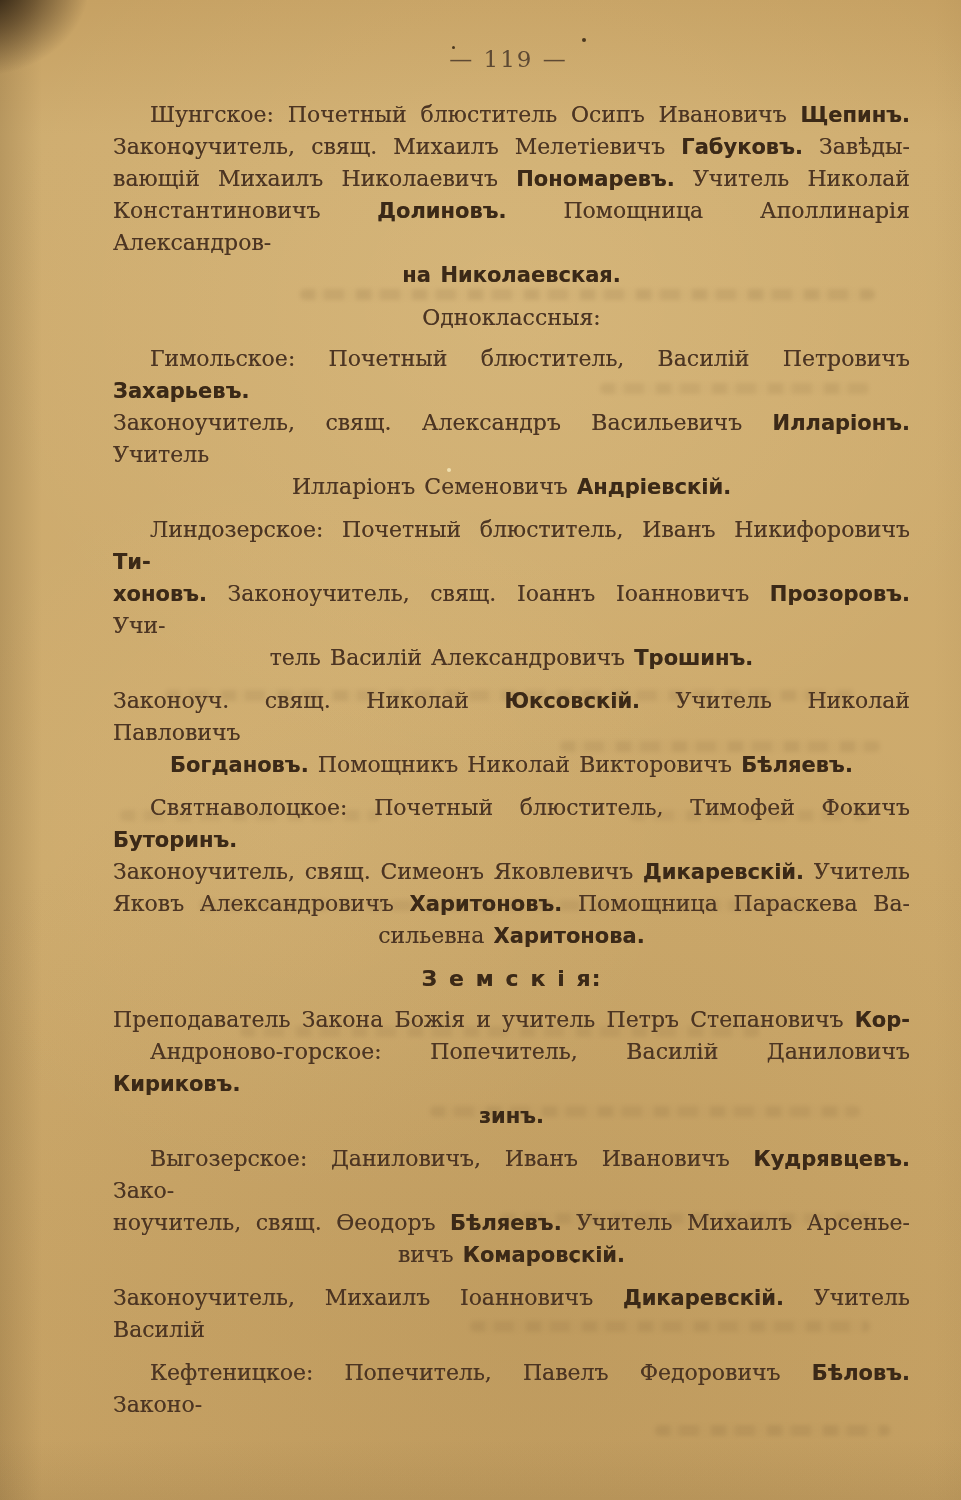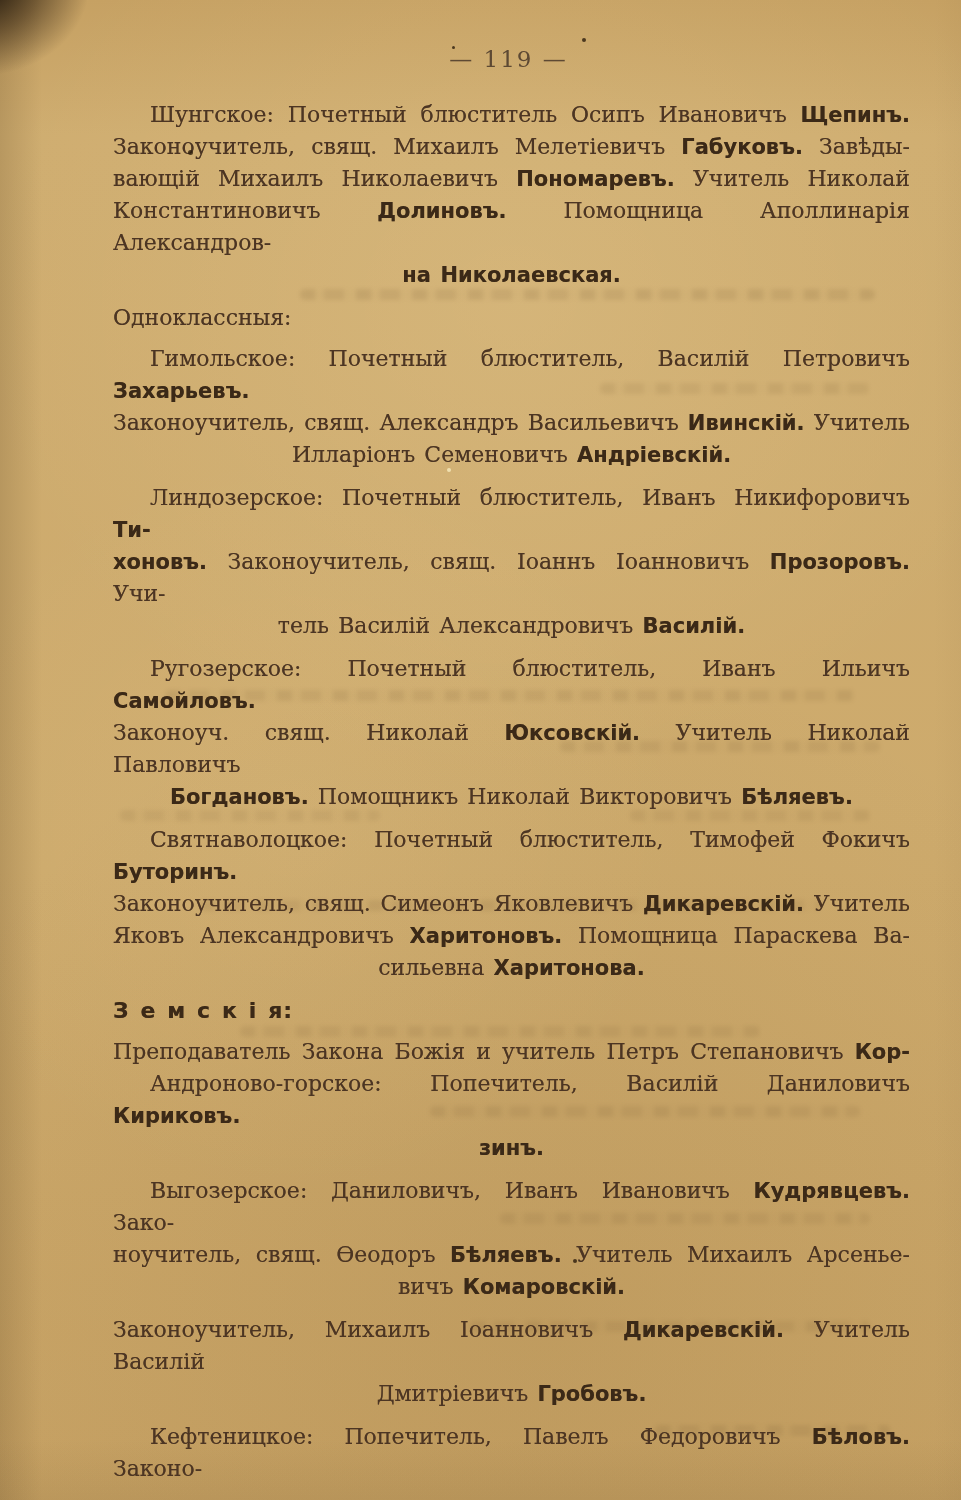--- a/index.html
+++ b/index.html
@@ -38,21 +38,21 @@
     font-size: 22px;
     line-height: 32px;
     word-spacing: 0.10em;
     text-shadow: 0 0 0.6px rgba(60,40,25,0.55);
   }
   .para { margin-bottom: 11px; }
   .line { min-height: 32px; text-align: center; }
   .line.j { text-align: justify; text-align-last: justify; }
   .line.first { text-indent: 37px; }
   .heading {
-    text-align: left;
+    text-align: center;
     margin: 10px 0 9px 0;
     font-size: 22px;
   }
   .heading.spaced {
     font-family: "DejaVu Sans", "Liberation Sans", sans-serif;
     font-weight: 600;
     color: var(--ink-bold, #3b2917);
     letter-spacing: 1px;
   }
   b, .content b {
@@ -111,30 +111,29 @@
       <div class="para">
         <div class="line j first"><span>Шунгское: Почетный блюститель Осипъ Ивановичъ </span><b>Щепинъ.</b></div>
         <div class="line j"><span>Законоучитель, свящ. Михаилъ Мелетіевичъ </span><b>Габуковъ.</b><span> Завѣды-</span></div>
         <div class="line j"><span>вающій Михаилъ Николаевичъ </span><b>Пономаревъ.</b><span> Учитель Николай</span></div>
         <div class="line j"><span>Константиновичъ </span><b>Долиновъ.</b><span> Помощница Аполлинарія Александров-</span></div>
         <div class="line"><b>на Николаевская.</b></div>
       </div>
       <div class="heading">Одноклассныя:</div>
       <div class="para">
         <div class="line j first"><span>Гимольское: Почетный блюститель, Василій Петровичъ </span><b>Захарьевъ.</b></div>
-        <div class="line j"><span>Законоучитель, свящ. Александръ Васильевичъ </span><b>Ивинскій.</b><span> Учитель</span></div>
+        <div class="line j"><span>Законоучитель, свящ. Александръ Васильевичъ </span><b>Илларіонъ.</b><span> Учитель</span></div>
         <div class="line"><span>Илларіонъ Семеновичъ </span><b>Андріевскій.</b></div>
       </div>
       <div class="para">
         <div class="line j first"><span>Линдозерское: Почетный блюститель, Иванъ Никифоровичъ </span><b>Ти-</b></div>
         <div class="line j"><b>хоновъ.</b><span> Законоучитель, свящ. Іоаннъ Іоанновичъ </span><b>Прозоровъ.</b><span> Учи-</span></div>
-        <div class="line"><span>тель Василій Александровичъ </span><b>Василій.</b></div>
+        <div class="line"><span>тель Василій Александровичъ </span><b>Трошинъ.</b></div>
       </div>
       <div class="para">
-        <div class="line j first"><span>Ругозерское: Почетный блюститель, Иванъ Ильичъ </span><b>Самойловъ.</b></div>
         <div class="line j"><span>Законоуч. свящ. Николай </span><b>Юксовскій.</b><span> Учитель Николай Павловичъ</span></div>
         <div class="line"><b>Богдановъ.</b><span> Помощникъ Николай Викторовичъ </span><b>Бѣляевъ.</b></div>
       </div>
       <div class="para">
         <div class="line j first"><span>Святнаволоцкое: Почетный блюститель, Тимофей Фокичъ </span><b>Буторинъ.</b></div>
         <div class="line j"><span>Законоучитель, свящ. Симеонъ Яковлевичъ </span><b>Дикаревскій.</b><span> Учитель</span></div>
         <div class="line j"><span>Яковъ Александровичъ </span><b>Харитоновъ.</b><span> Помощница Параскева Ва-</span></div>
         <div class="line"><span>сильевна </span><b>Харитонова.</b></div>
       </div>
       <div class="heading spaced">З е м с к і я:</div>
@@ -143,20 +142,19 @@
         <div class="line j first"><span>Андроново-горское: Попечитель, Василій Даниловичъ </span><b>Кириковъ.</b></div>
         <div class="line"><b>зинъ.</b></div>
       </div>
       <div class="para">
         <div class="line j first"><span>Выгозерское: Даниловичъ, Иванъ Ивановичъ </span><b>Кудрявцевъ.</b><span> Зако-</span></div>
         <div class="line j"><span>ноучитель, свящ. Ѳеодоръ </span><b>Бѣляевъ.</b><span> Учитель Михаилъ Арсенье-</span></div>
         <div class="line"><span>вичъ </span><b>Комаровскій.</b></div>
       </div>
       <div class="para">
         <div class="line j"><span>Законоучитель, Михаилъ Іоанновичъ </span><b>Дикаревскій.</b><span> Учитель Василій</span></div>
-        <div class="line"><span>Дмитріевичъ </span><b>Гробовъ.</b></div>
       </div>
       <div class="para">
         <div class="line j first"><span>Кефтеницкое: Попечитель, Павелъ Федоровичъ </span><b>Бѣловъ.</b><span> Законо-</span></div>
       </div>
     </div>
 
 </div>
 
 </body></html>

